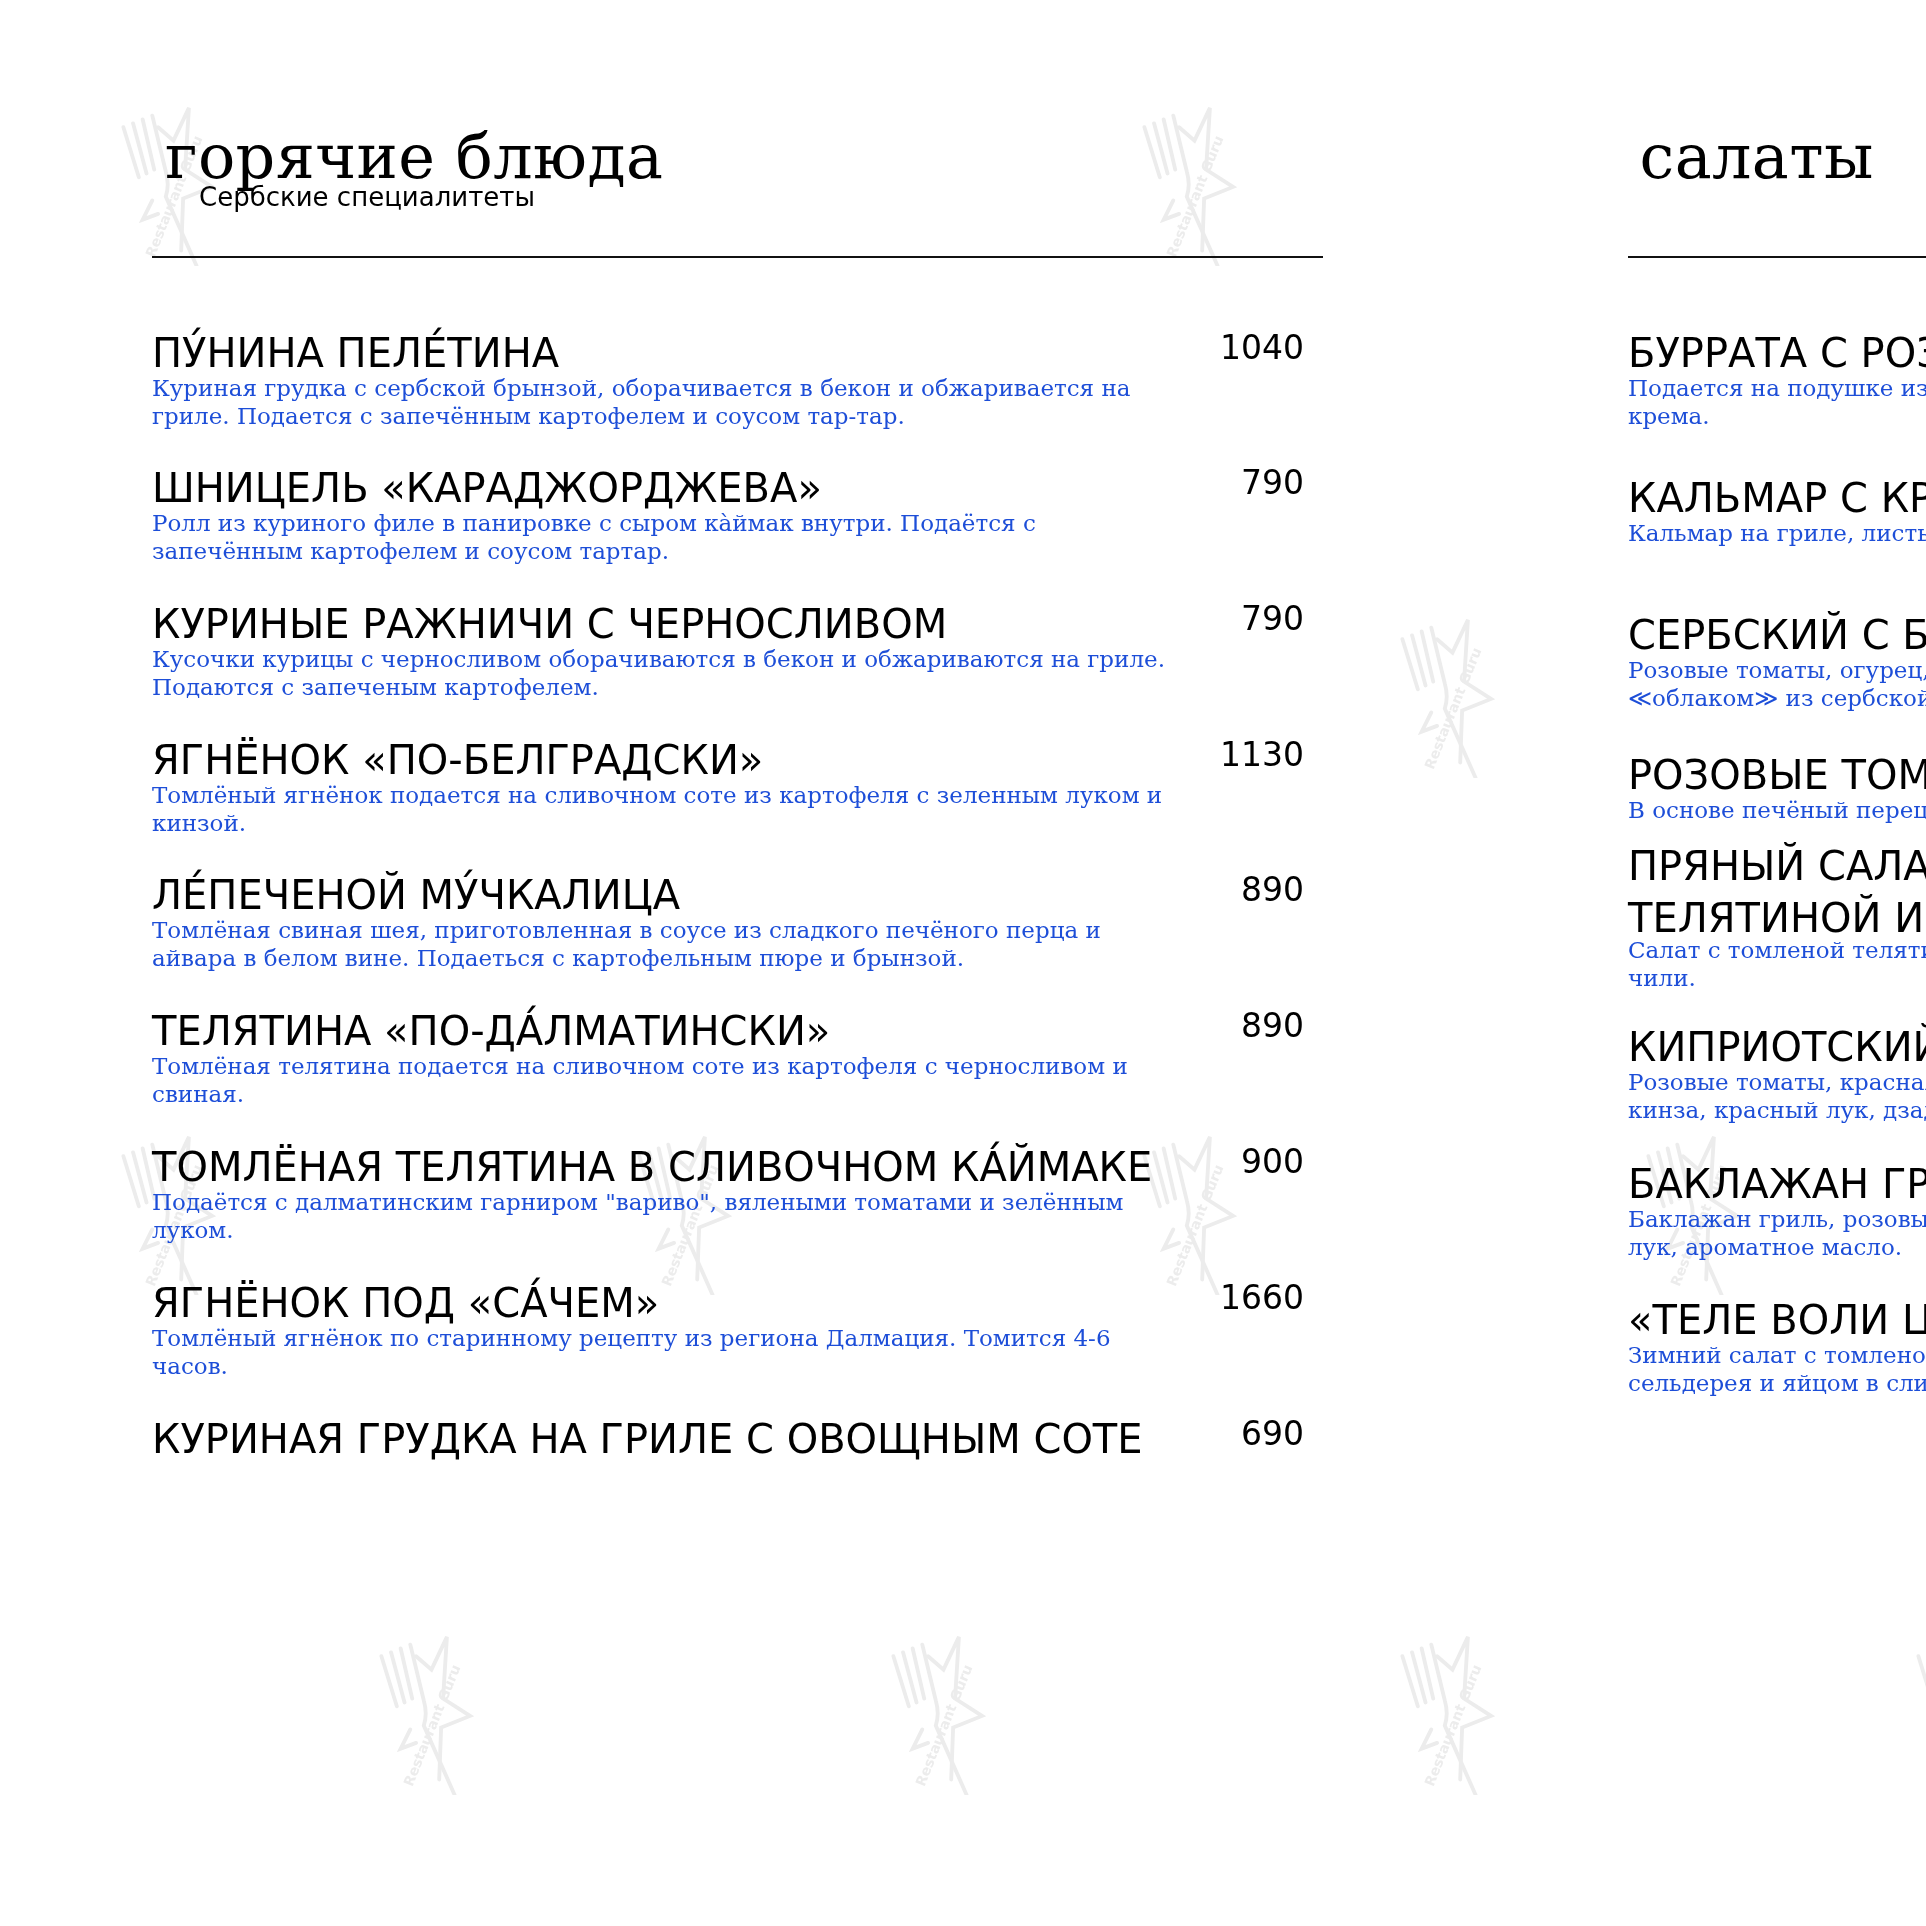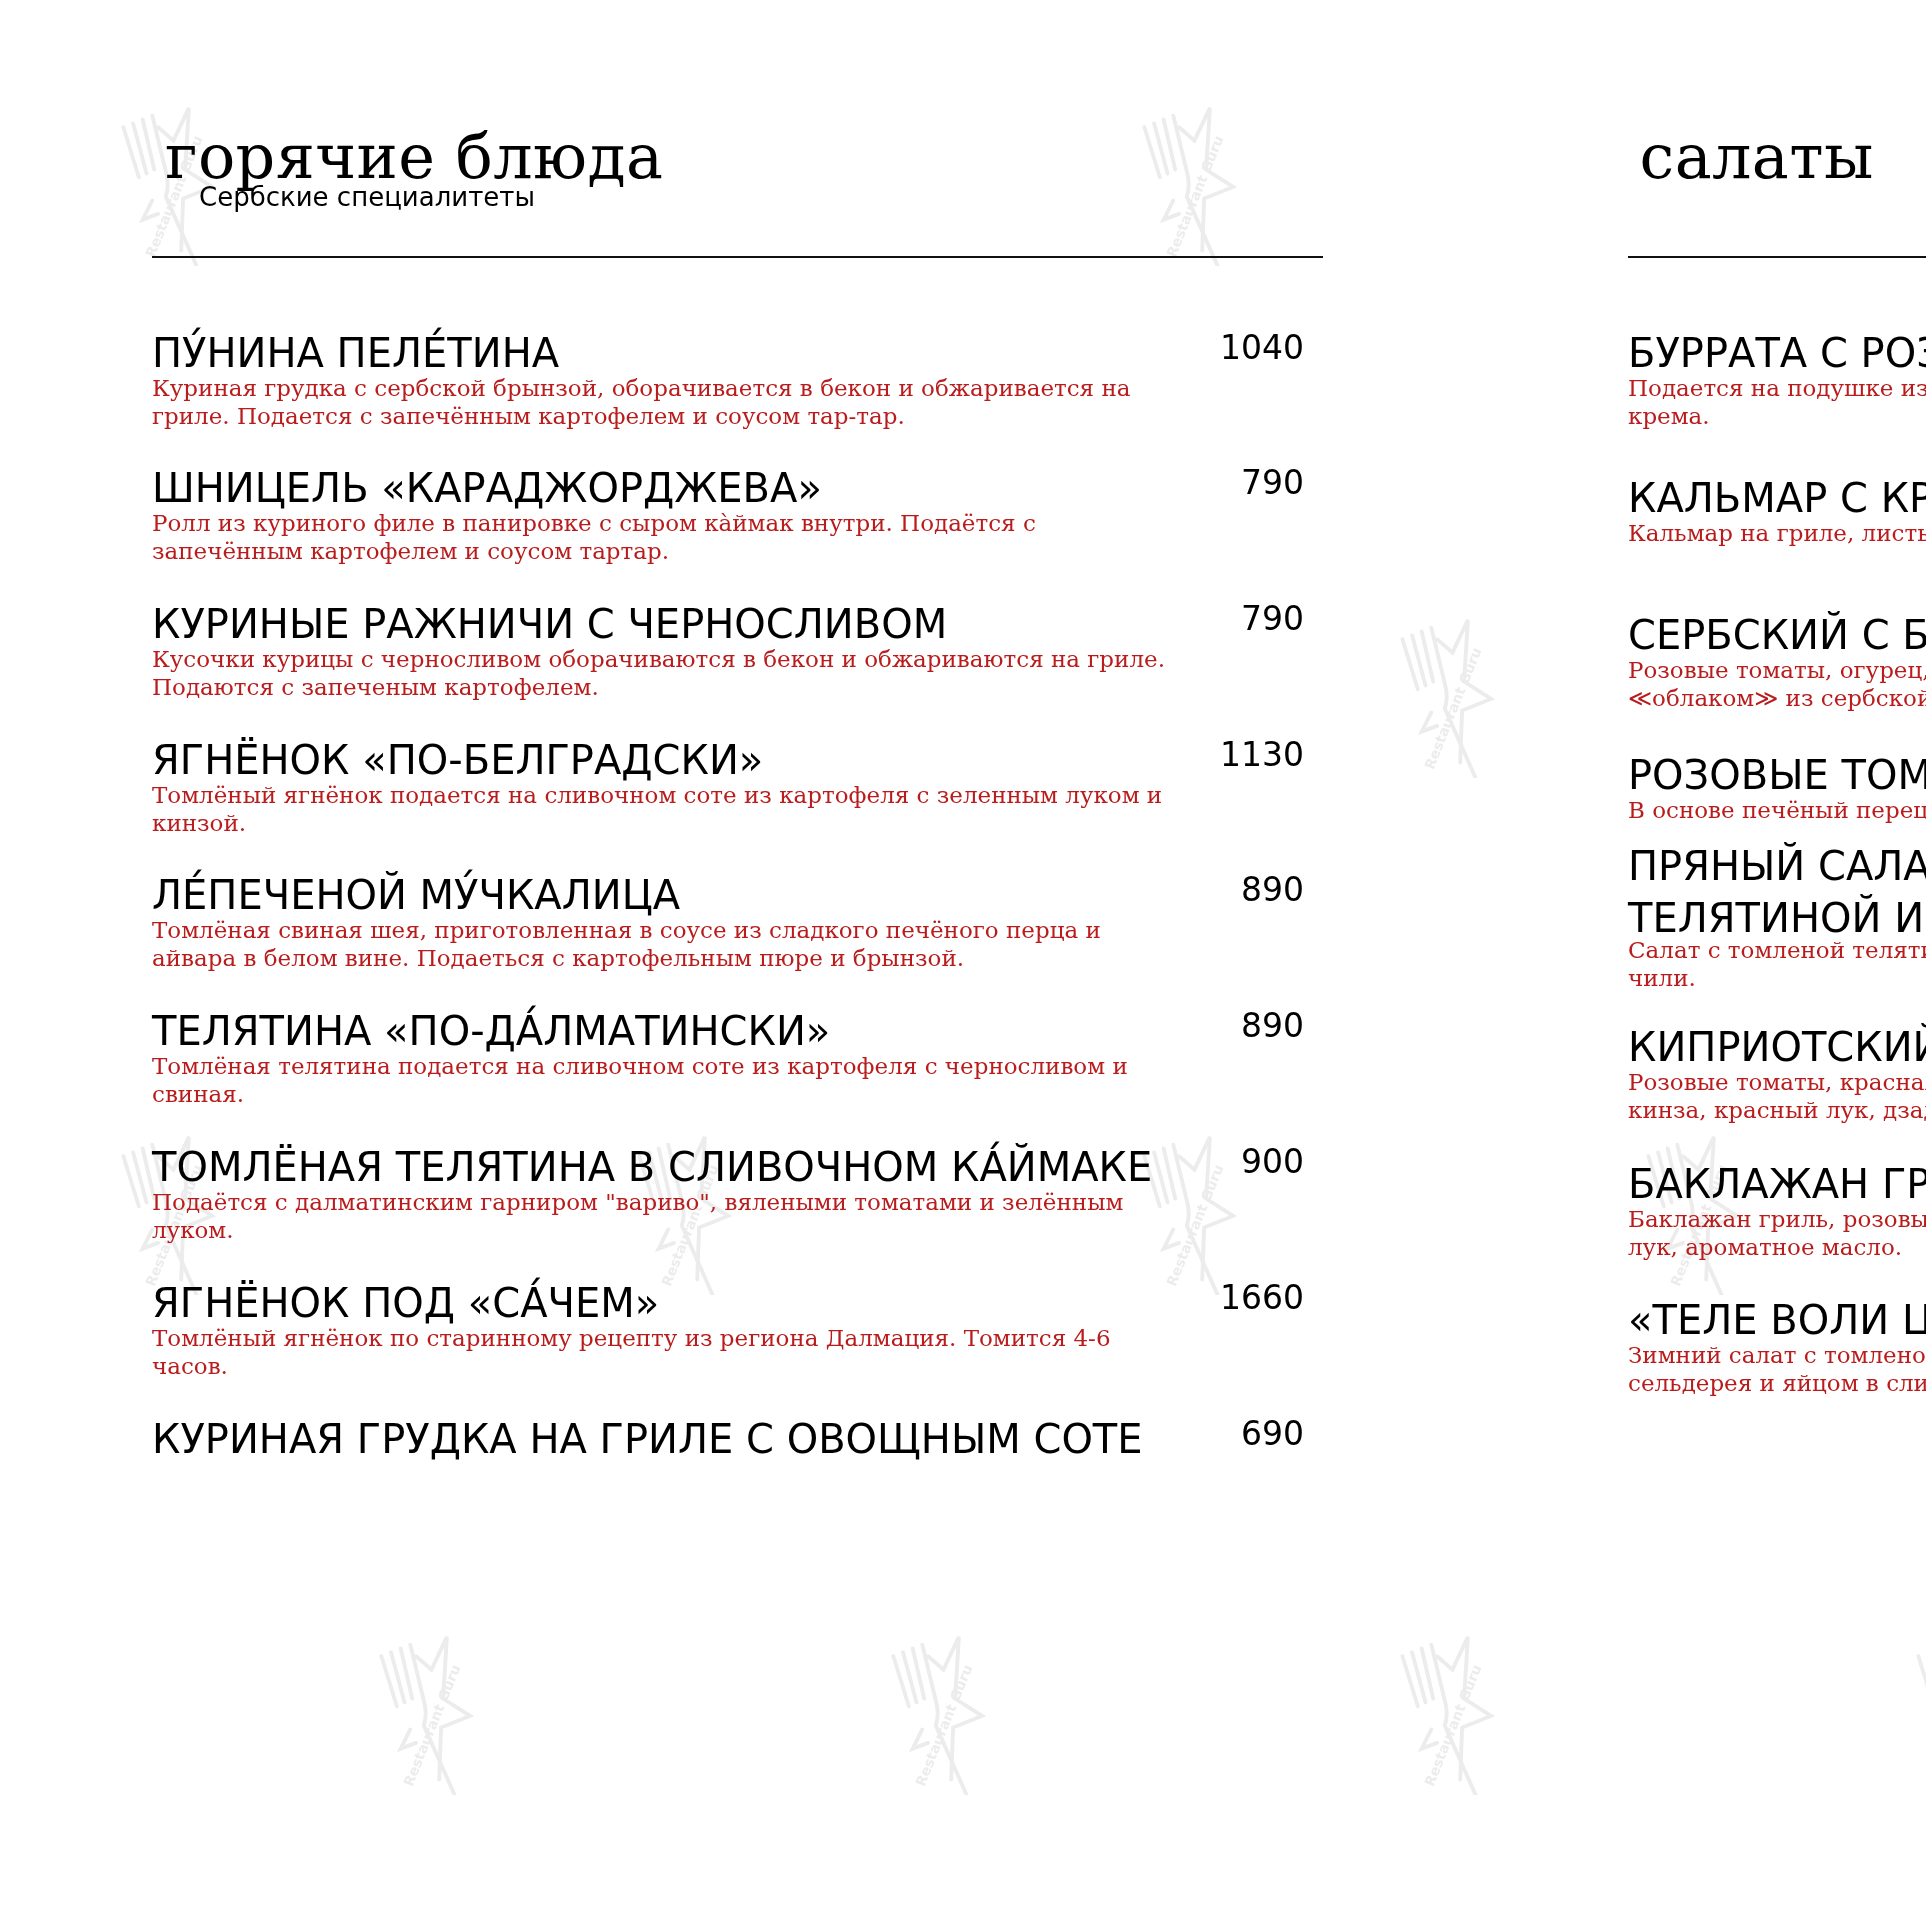--- a/index.html
+++ b/index.html
@@ -95,21 +95,21 @@
       text-align: right;
     }
     .item-desc {
       position: absolute;
       left: 0;
       top: 47px;
       width: 1040px;
       font-family: "DejaVu Serif", serif;
       font-size: 23px;
       line-height: 28px;
-      color: #b91c1c;
+      color: #1d4ed8;
     }
     .item.two-line .item-desc { top: 96px; }
   </style>
 </head>
 <body>
 
 <div class="watermarks">
   <div class="wm" style="left:108px;top:104px;"><svg viewBox="0 0 340 420">
         <g fill="none" stroke="#ececec" stroke-width="10" stroke-linecap="round">
           <path d="M40 60 L80 190 M65 50 L100 180 M90 40 L120 170 M115 30 L150 175 Q160 210 150 240 L230 420"></path>

